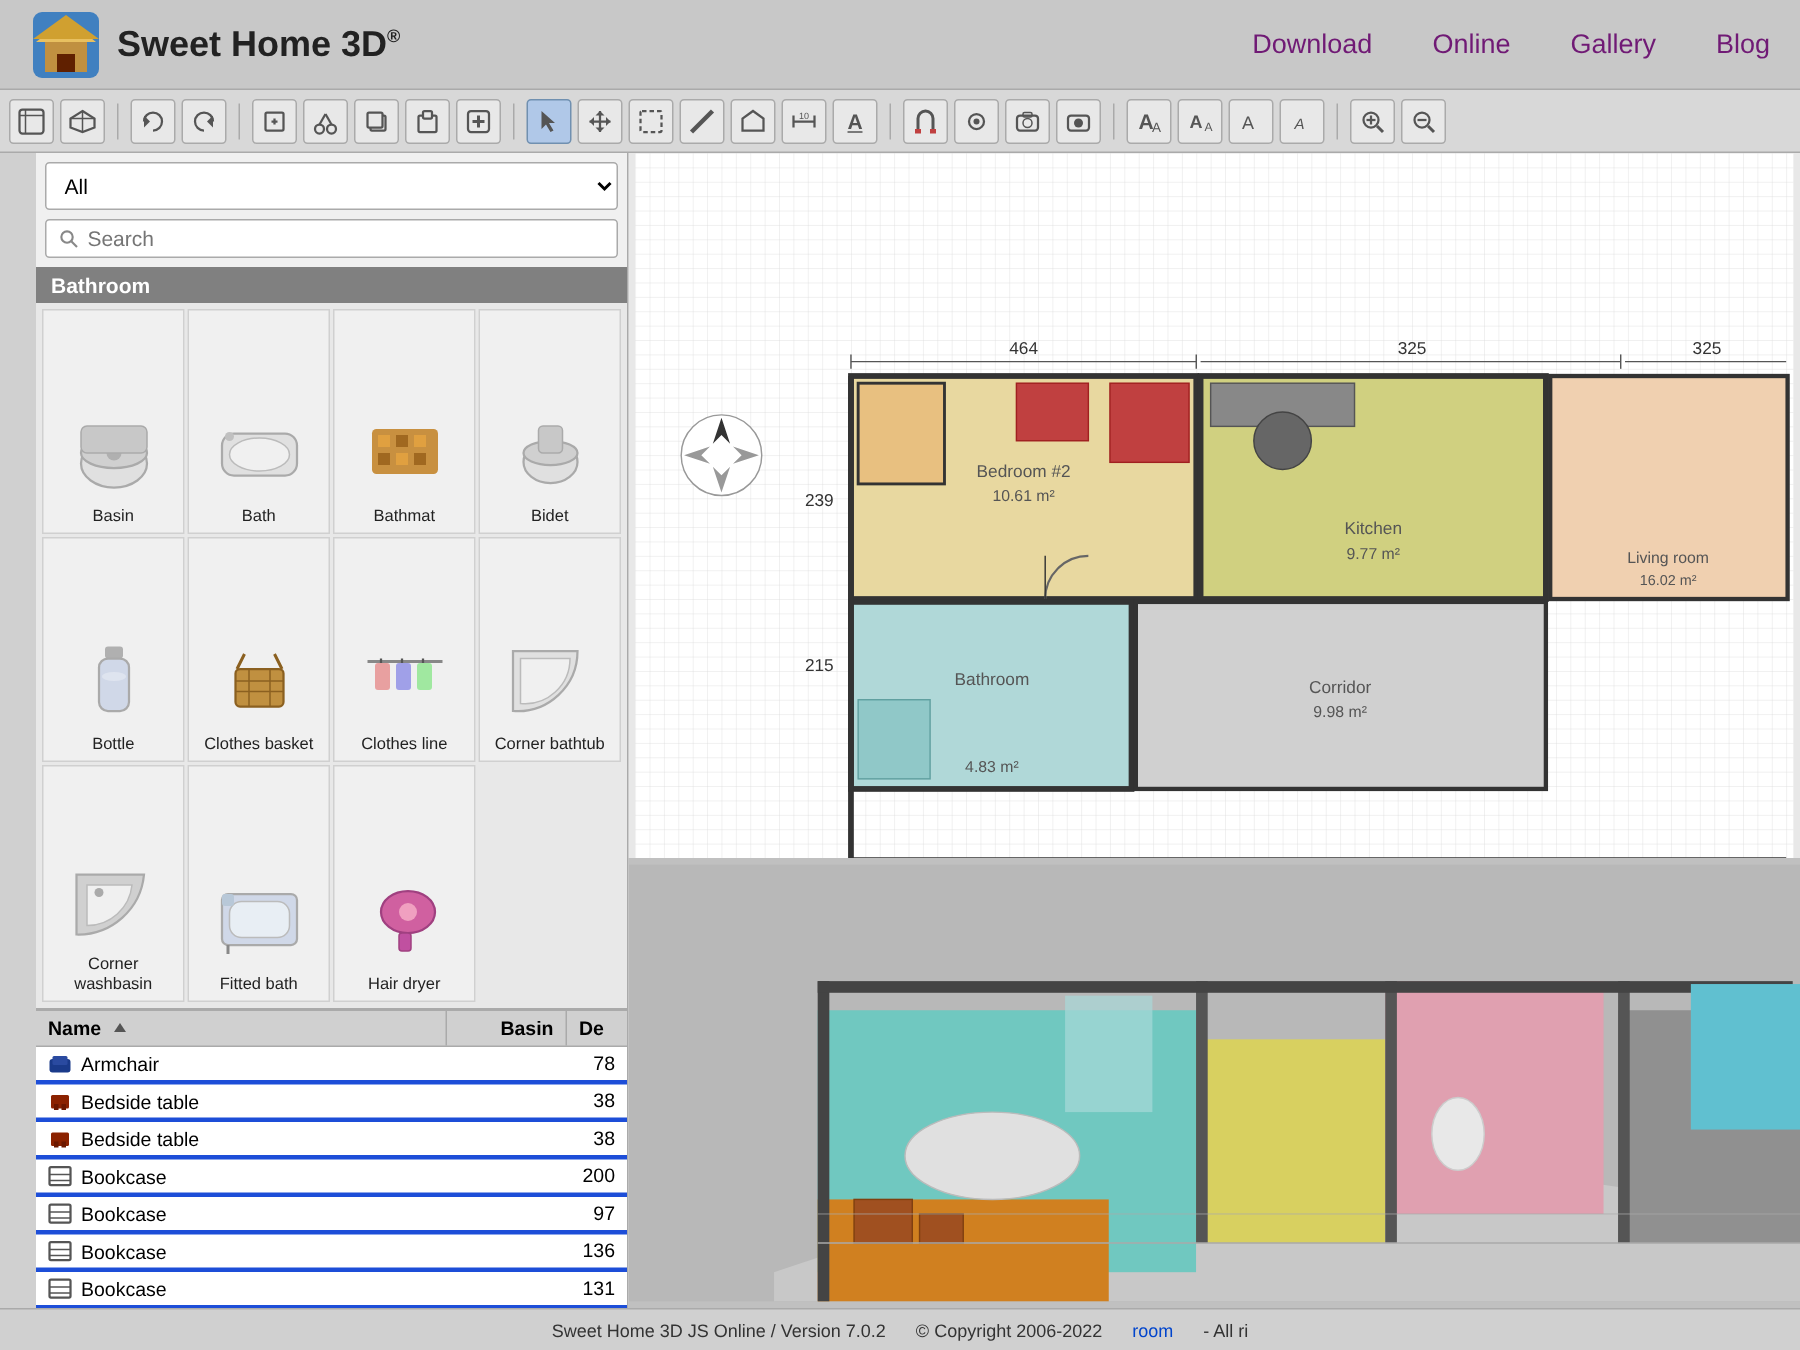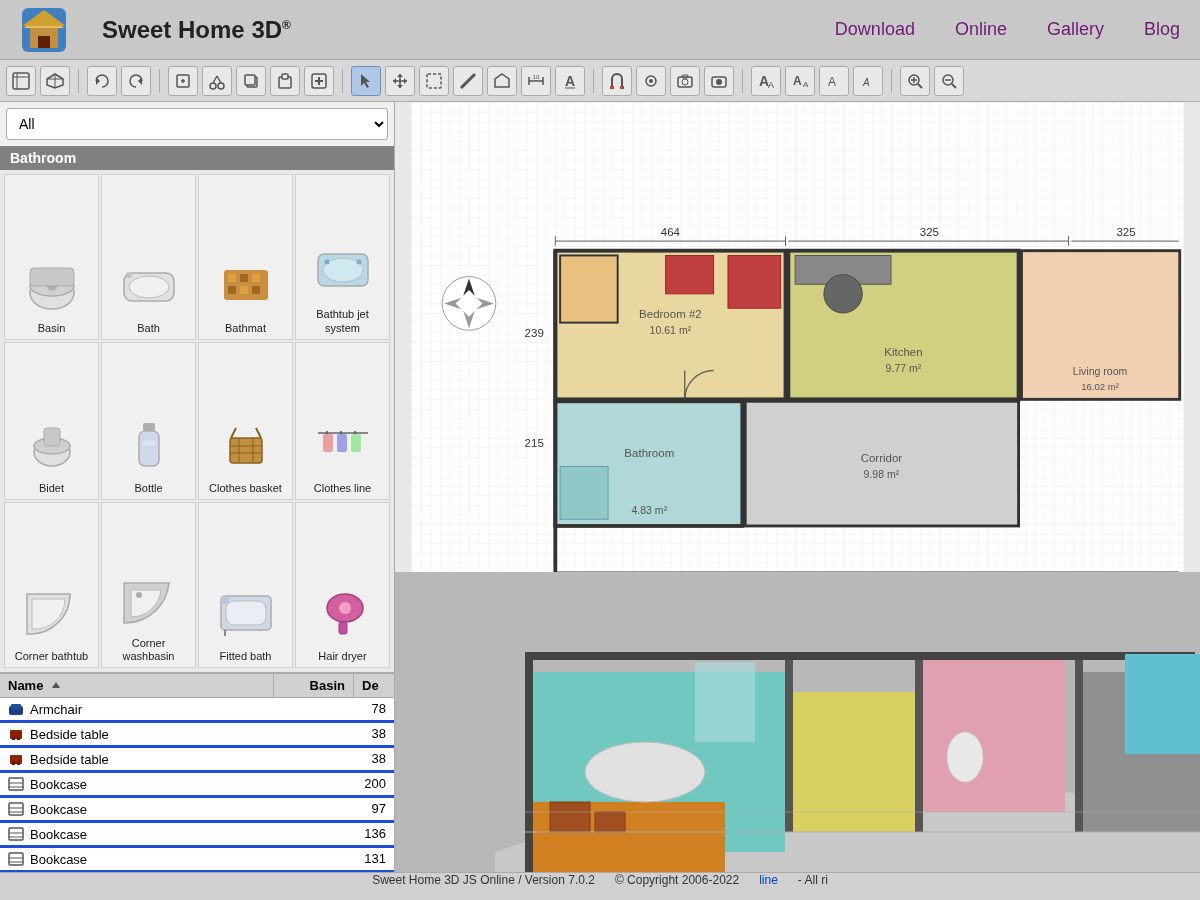--- a/index.html
+++ b/index.html
@@ -21,21 +21,20 @@
       gap: 10px;
     }
     #logo-icon {
       width: 48px;
       height: 48px;
     }
     #logo-text {
       font-size: 24px;
       font-weight: bold;
       color: #222;
-      margin-left: 24px;
     }
     #logo-text sup {
       font-size: 12px;
       vertical-align: super;
     }
     #nav-links {
       display: flex;
       gap: 40px;
     }
     .nav-link {
@@ -76,20 +75,21 @@
     }
     .toolbar-btn.active {
       background: #b0c8e8;
       border-color: #7090b0;
     }
 
     
     #main-layout {
       display: flex;
       height: calc(900px - 60px - 42px - 28px);
+      padding-left: 24px;
     }
 
     
     #left-panel {
       width: 395px;
       background: #f0f0f0;
       border-right: 1px solid #aaa;
       display: flex;
       flex-direction: column;
       overflow: hidden;
@@ -246,21 +246,21 @@
       position: relative;
       overflow: hidden;
     }
 
     
     #status-bar {
       height: 28px;
       background: #d0d0d0;
       border-top: 1px solid #aaa;
       display: flex;
-      align-items: flex-start;
+      align-items: center;
       justify-content: center;
       font-size: 12px;
       color: #333;
       gap: 20px;
     }
     #status-bar a {
       color: #0044cc;
       text-decoration: none;
     }
 
@@ -477,20 +477,27 @@
       </svg>
   </div>
 </div>
 
 <div id="main-layout">
 
   <div id="left-panel">
     <select id="category-select">
       <option>All</option>
     </select>
+    <div id="search-box">
+      <svg width="14" height="14" viewBox="0 0 14 14">
+          <circle cx="6" cy="6" r="4" fill="none" stroke="#888" stroke-width="1.5"></circle>
+          <line x1="9" y1="9" x2="13" y2="13" stroke="#888" stroke-width="1.5"></line>
+        </svg>
+      <input type="text" id="search-input" placeholder="Search" style="">
+    </div>
     <div id="category-label">Bathroom</div>
     <div id="items-grid">
 
       <div class="grid-item">
         <div class="grid-item-icon">
           <svg width="60" height="55" viewBox="0 0 60 55">
               <ellipse cx="30" cy="35" rx="22" ry="16" fill="#e0e0e0" stroke="#aaa" stroke-width="1.5"></ellipse>
               <ellipse cx="30" cy="28" rx="22" ry="10" fill="#d0d0d0" stroke="#aaa" stroke-width="1.5"></ellipse>
               <circle cx="30" cy="28" r="5" fill="#b0b0b0"></circle>
               <rect x="8" y="10" width="44" height="18" rx="4" fill="#c8c8c8" stroke="#aaa" stroke-width="1"></rect>
@@ -518,31 +525,20 @@
               <rect x="24" y="16" width="8" height="8" fill="#a06820"></rect>
               <rect x="36" y="16" width="8" height="8" fill="#e0a040"></rect>
               <rect x="12" y="28" width="8" height="8" fill="#a06820"></rect>
               <rect x="24" y="28" width="8" height="8" fill="#e0a040"></rect>
               <rect x="36" y="28" width="8" height="8" fill="#a06820"></rect>
             </svg>
         </div>
         <div class="grid-item-label">Bathmat</div>
       </div>
 
-      <div class="grid-item">
-        <div class="grid-item-icon">
-          <svg width="60" height="55" viewBox="0 0 60 55">
-              <rect x="5" y="10" width="50" height="32" rx="6" fill="#b8d8e8" stroke="#aaa" stroke-width="1.5"></rect>
-              <ellipse cx="30" cy="26" rx="20" ry="12" fill="#d0e8f0" stroke="#bbb" stroke-width="1"></ellipse>
-              <circle cx="14" cy="18" r="2.5" fill="#80a8c8"></circle>
-              <circle cx="46" cy="18" r="2.5" fill="#80a8c8"></circle>
-            </svg>
-        </div>
-        <div class="grid-item-label">Bathtub jet system</div>
-      </div>
 
       <div class="grid-item">
         <div class="grid-item-icon">
           <svg width="60" height="55" viewBox="0 0 60 55">
               <ellipse cx="30" cy="34" rx="18" ry="14" fill="#e0e0e0" stroke="#aaa" stroke-width="1.5"></ellipse>
               <ellipse cx="30" cy="28" rx="18" ry="8" fill="#d0d0d0" stroke="#aaa" stroke-width="1.5"></ellipse>
               <rect x="22" y="10" width="16" height="18" rx="3" fill="#c8c8c8" stroke="#aaa" stroke-width="1"></rect>
             </svg>
         </div>
         <div class="grid-item-label">Bidet</div>
@@ -844,15 +840,15 @@
 
         <rect x="730" y="82" width="75" height="100" fill="#60c0d0"></rect>
       </svg>
     </div>
   </div>
 </div>
 
 <div id="status-bar">
   <span>Sweet Home 3D JS Online / Version 7.0.2</span>
   <span>© Copyright 2006-2022</span>
-  <a href="#">line</a>
+  <a href="#">room</a>
   <span>- All ri</span>
 </div>
 
 </body></html>

